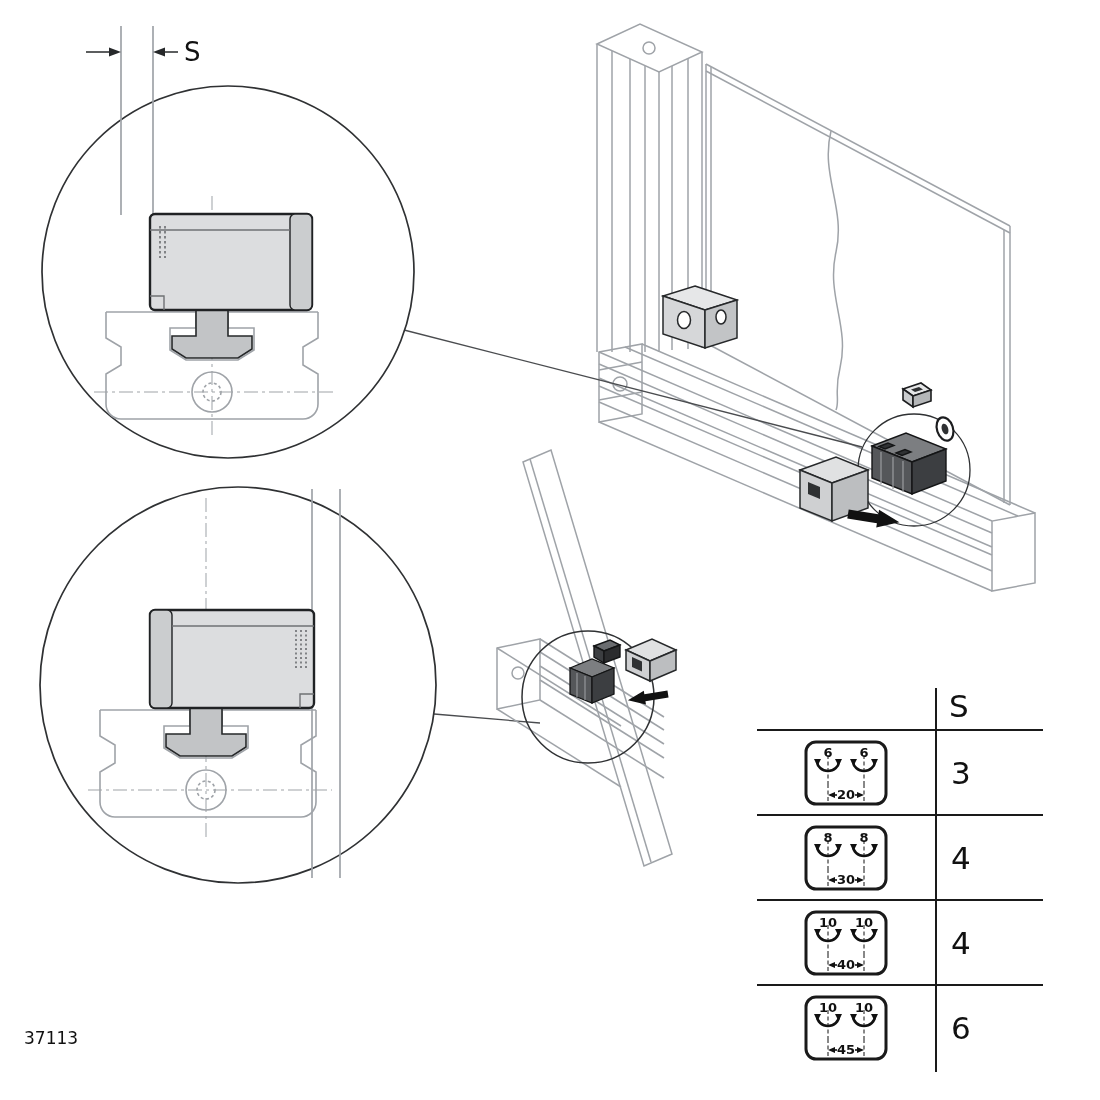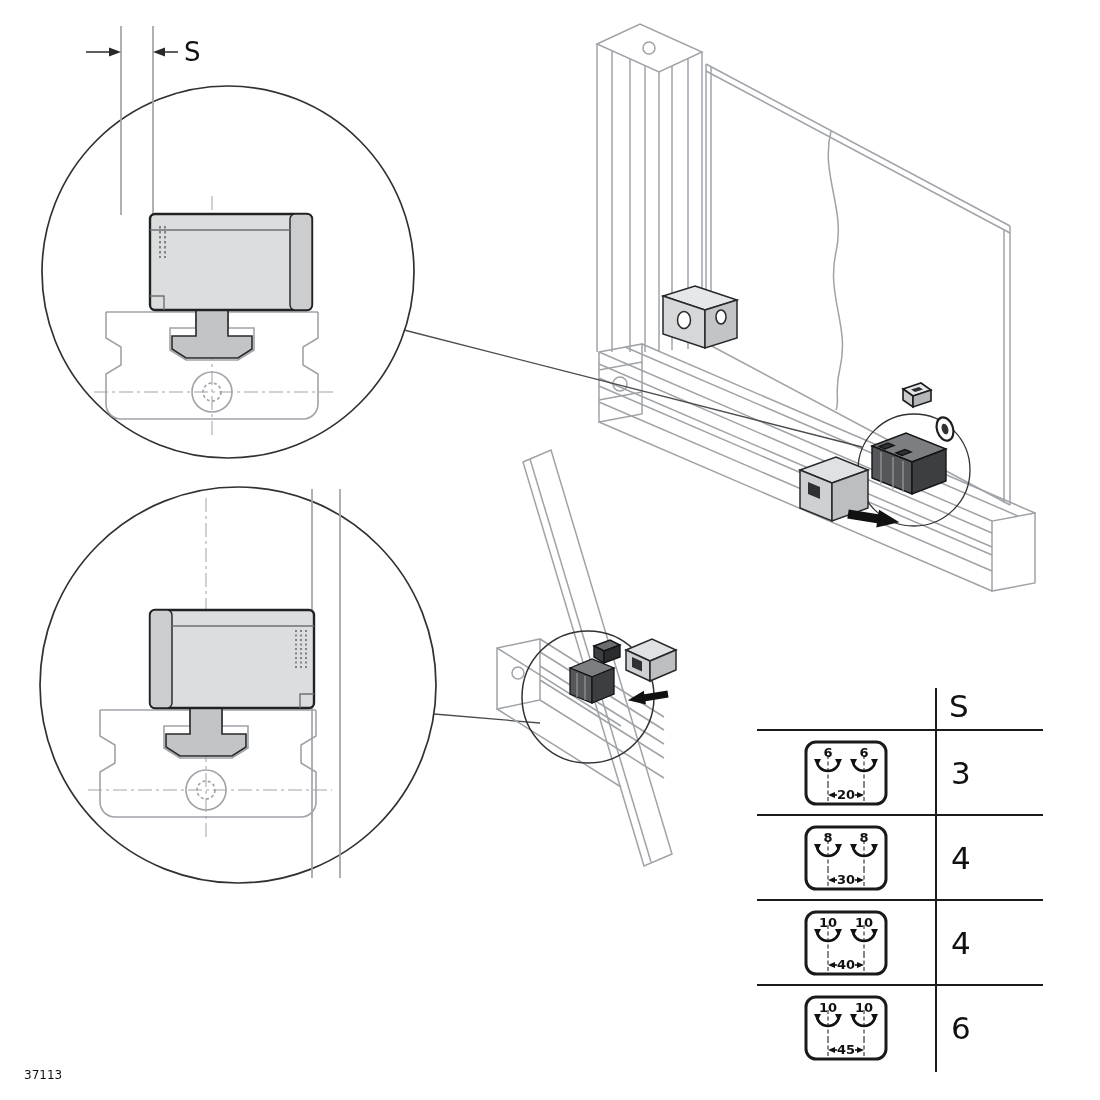--- a/index.html
+++ b/index.html
@@ -12,21 +12,21 @@
   .size-table{position:absolute;left:757px;top:688px;width:286px;height:384px;}
   .size-table .vline{position:absolute;left:178px;top:0;width:2px;height:100%;background:#1a1a1a;}
   .thead{height:41px;position:relative;}
   .th{position:absolute;left:192px;top:0;font-size:31px;color:#111;}
   .trow{height:83px;border-top:2px solid #1a1a1a;display:flex;align-items:center;}
   .icon-cell{width:178px;display:flex;justify-content:center;}
   .slot-icon{width:84px;height:66px;}
   .slot-icon text{font-family:"DejaVu Sans",sans-serif;font-weight:700;fill:#111;text-anchor:middle;font-size:13px;}
   .tval{margin-left:16px;font-size:31px;color:#111;}
 
-  .fig-num{position:absolute;left:24px;top:1068px;font-size:12px;color:#111;}
+  .fig-num{position:absolute;left:24px;top:1028px;font-size:17px;color:#111;}
 </style>
 </head>
 <body>
 
 <div class="canvas">
 
 <svg class="drawing" viewBox="0 0 1100 1100">
   <defs>
     <path id="bold-arrow" d="M0,-4.5 H30 V-9 L52,0 L30,9 V4.5 H0 Z"></path>
   </defs>

